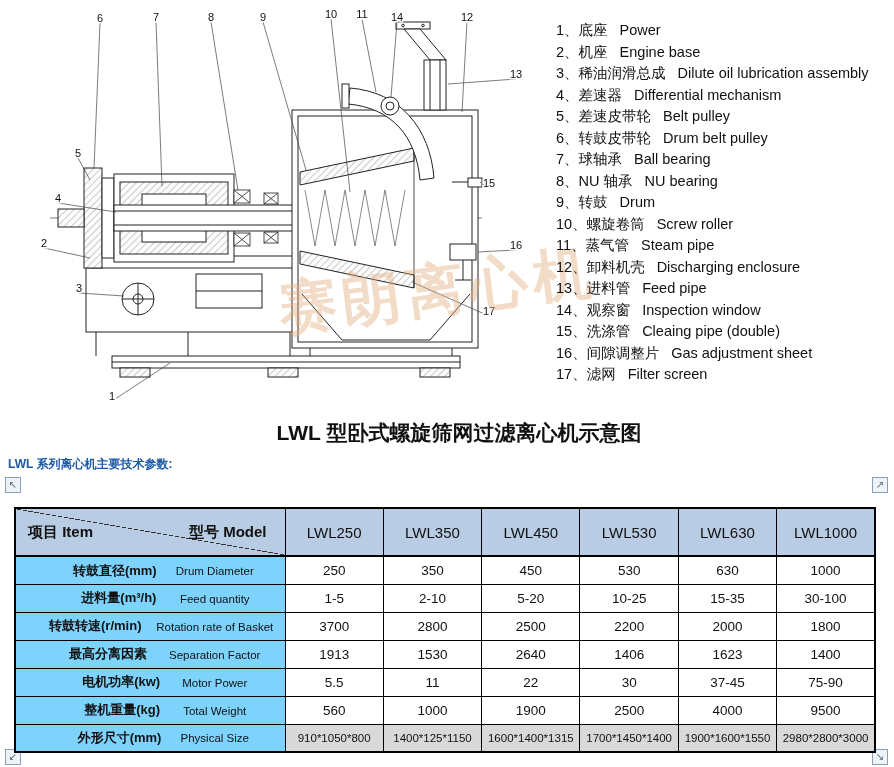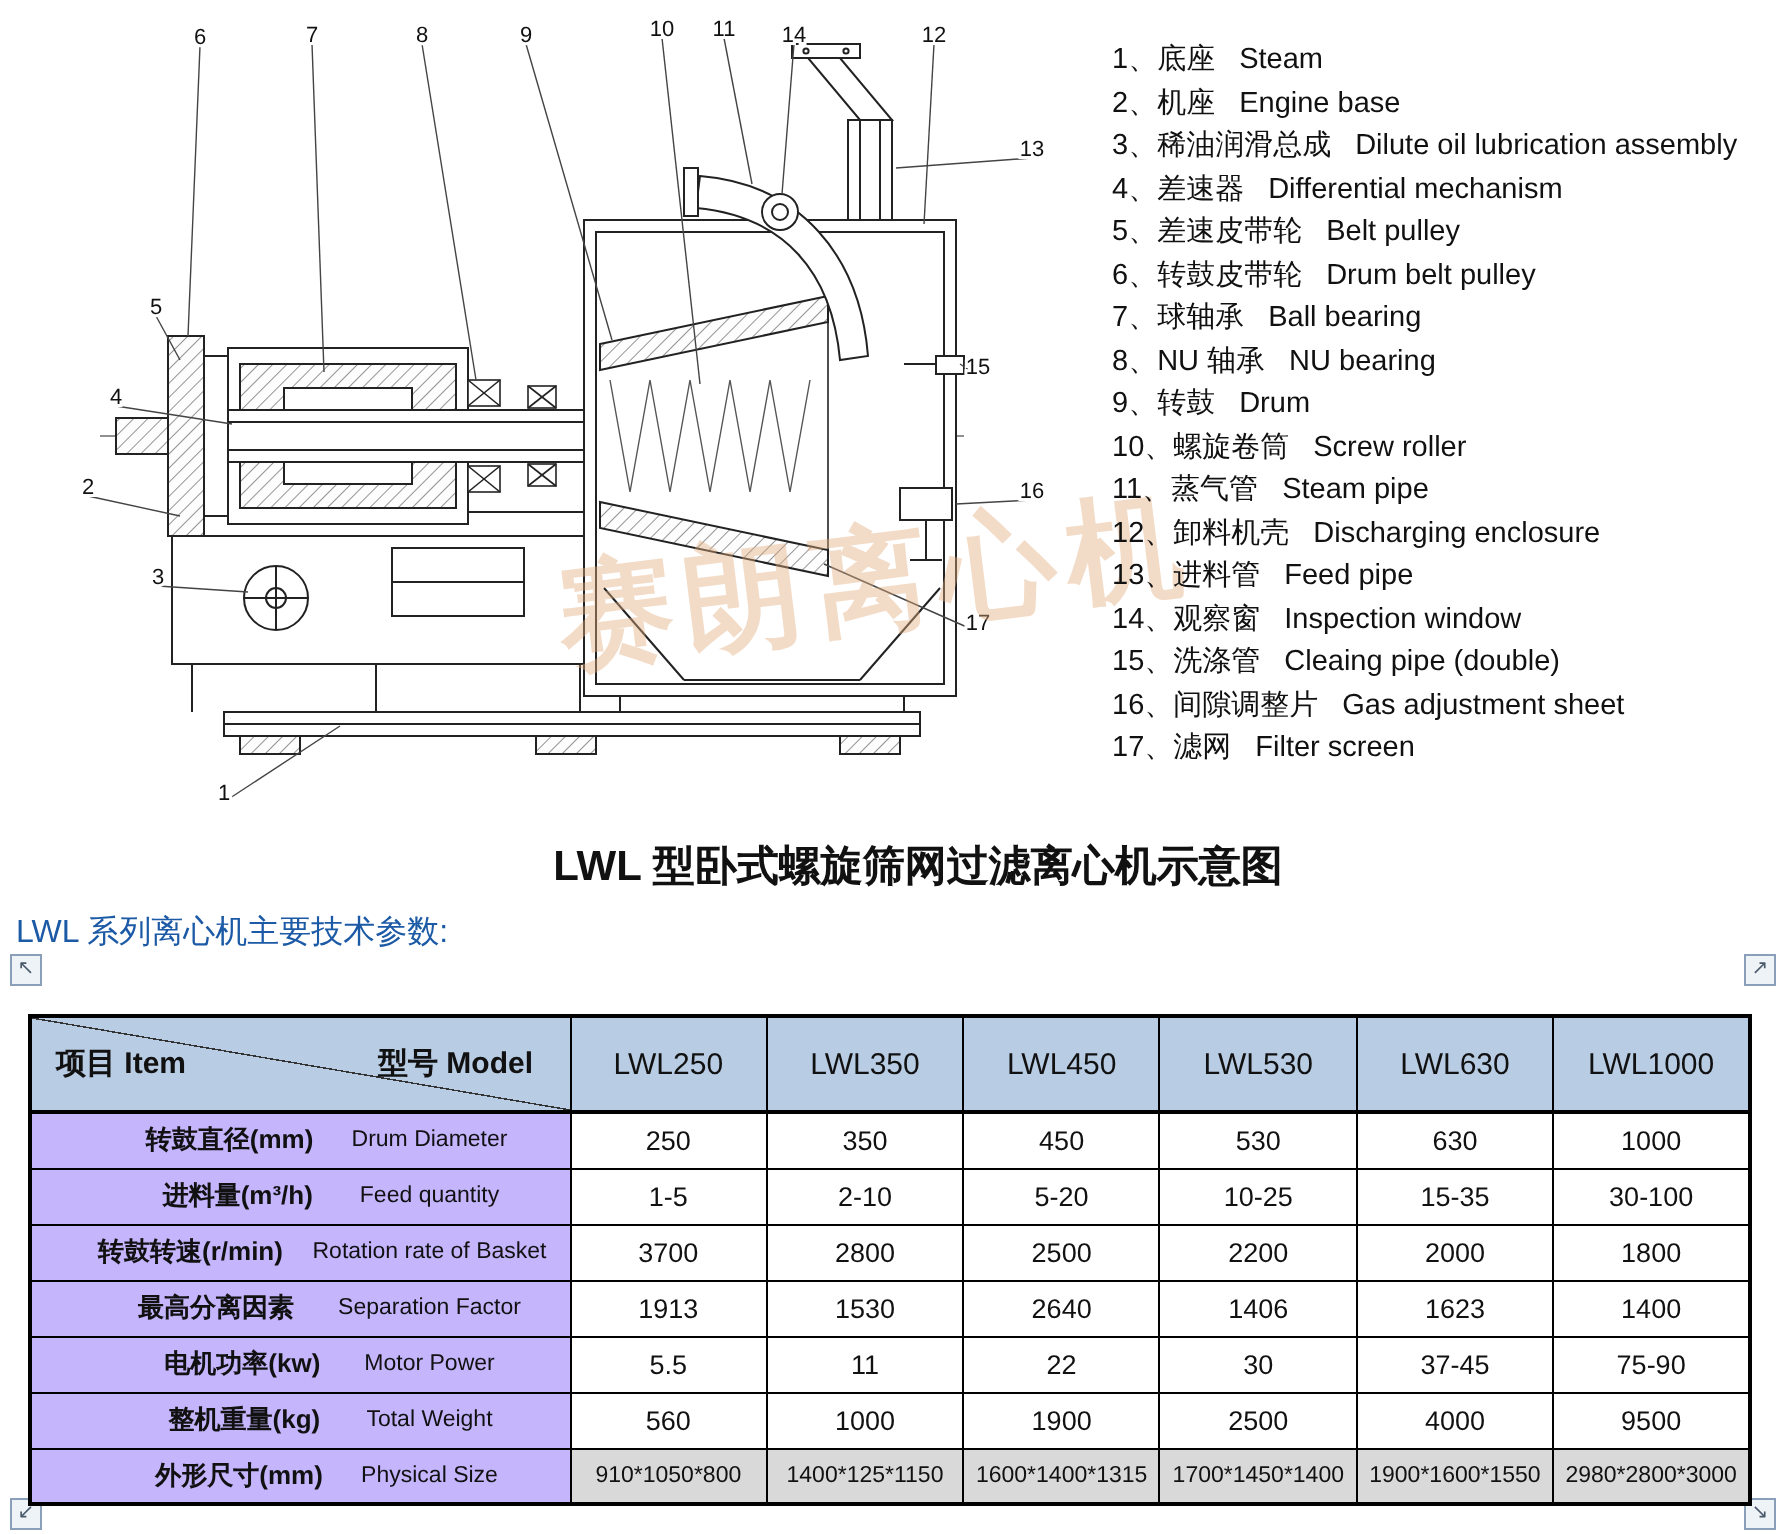--- a/index.html
+++ b/index.html
@@ -20,40 +20,40 @@
     white-space:nowrap; pointer-events:none; }
 
   
   .legend { position:absolute; left:556px; top:20px; font-size:14.5px; line-height:21.5px; }
   .legend-item { display:flex; white-space:nowrap; height:21.5px; align-items:center; }
   .legend-en { margin-left:12px; }
 
   
   .caption { position:absolute; top:419px; left:12px; width:894px; text-align:center;
     font-size:21px; font-weight:bold; }
-  .params-heading { position:absolute; top:456px; left:8px; font-size:16px;
-    font-weight:normal; color:#1c5aa6; }
+  .params-heading { position:absolute; top:456px; left:8px; font-size:12px;
+    font-weight:bold; color:#1c5aa6; }
 
   
   .table-wrap { position:absolute; left:14px; top:507px; width:862px; }
   table { border-collapse:collapse; table-layout:fixed; width:862px; border:2px solid #000; }
   th, td { border:1px solid #000;text-align:center; }
   thead th { border-bottom:2px solid #000; }
 
   .corner-cell { width:270px; height:48px; background-color:#b8cce4; position:relative;
     background-image:linear-gradient(to top right, transparent 49.6%, #333 49.6%, #333 50.4%, transparent 50.4%); }
   .corner-item { position:absolute; left:12px; top:50%; transform:translateY(-50%);
     font-size:15px; font-weight:bold; }
   .corner-model { position:absolute; right:18px; top:50%; transform:translateY(-50%);
     font-size:15px; font-weight:bold; }
 
   .model-th { background:#b8cce4; height:48px; font-size:15px; font-weight:normal; text-align:center; }
 
   tbody td { height:28px; }
-  .label-cell { background:#c4b5fd; padding-left:7px; white-space:nowrap; }
+  .label-cell { background:#7dd3fc; padding-left:7px; white-space:nowrap; }
   .label-zh { display:inline-block; width:122px; font-size:13px; font-weight:bold; vertical-align:middle; }
   .label-en { font-size:11.5px; vertical-align:middle; }
   .value-cell { background:#ffffff; text-align:center; font-size:13.5px; }
   .shade-row .value-cell { background:#d9d9d9; font-size:11.5px; }
 
   
   .handle { position:absolute; width:16px; height:16px; border:1px solid #8aa0b8;
     background:#eef3f8; color:#4a5a6a; font-size:10px; line-height:14px; text-align:center;
     cursor:pointer; user-select:none; }
   .h-tl { left:5px;   top:477px; }
@@ -213,21 +213,21 @@
         <line x1="489" y1="316" x2="412" y2="282"></line>
         <text x="489" y="315" class="callout-num">17</text>
       </g>
   </svg>
 
   <div class="watermark">赛朗离心机</div>
 
   <div class="legend">
       <div class="legend-item">
         <span class="legend-zh">1、底座</span>
-        <span class="legend-en">Steam</span>
+        <span class="legend-en">Power</span>
       </div>
       <div class="legend-item">
         <span class="legend-zh">2、机座</span>
         <span class="legend-en">Engine base</span>
       </div>
       <div class="legend-item">
         <span class="legend-zh">3、稀油润滑总成</span>
         <span class="legend-en">Dilute oil lubrication assembly</span>
       </div>
       <div class="legend-item">

